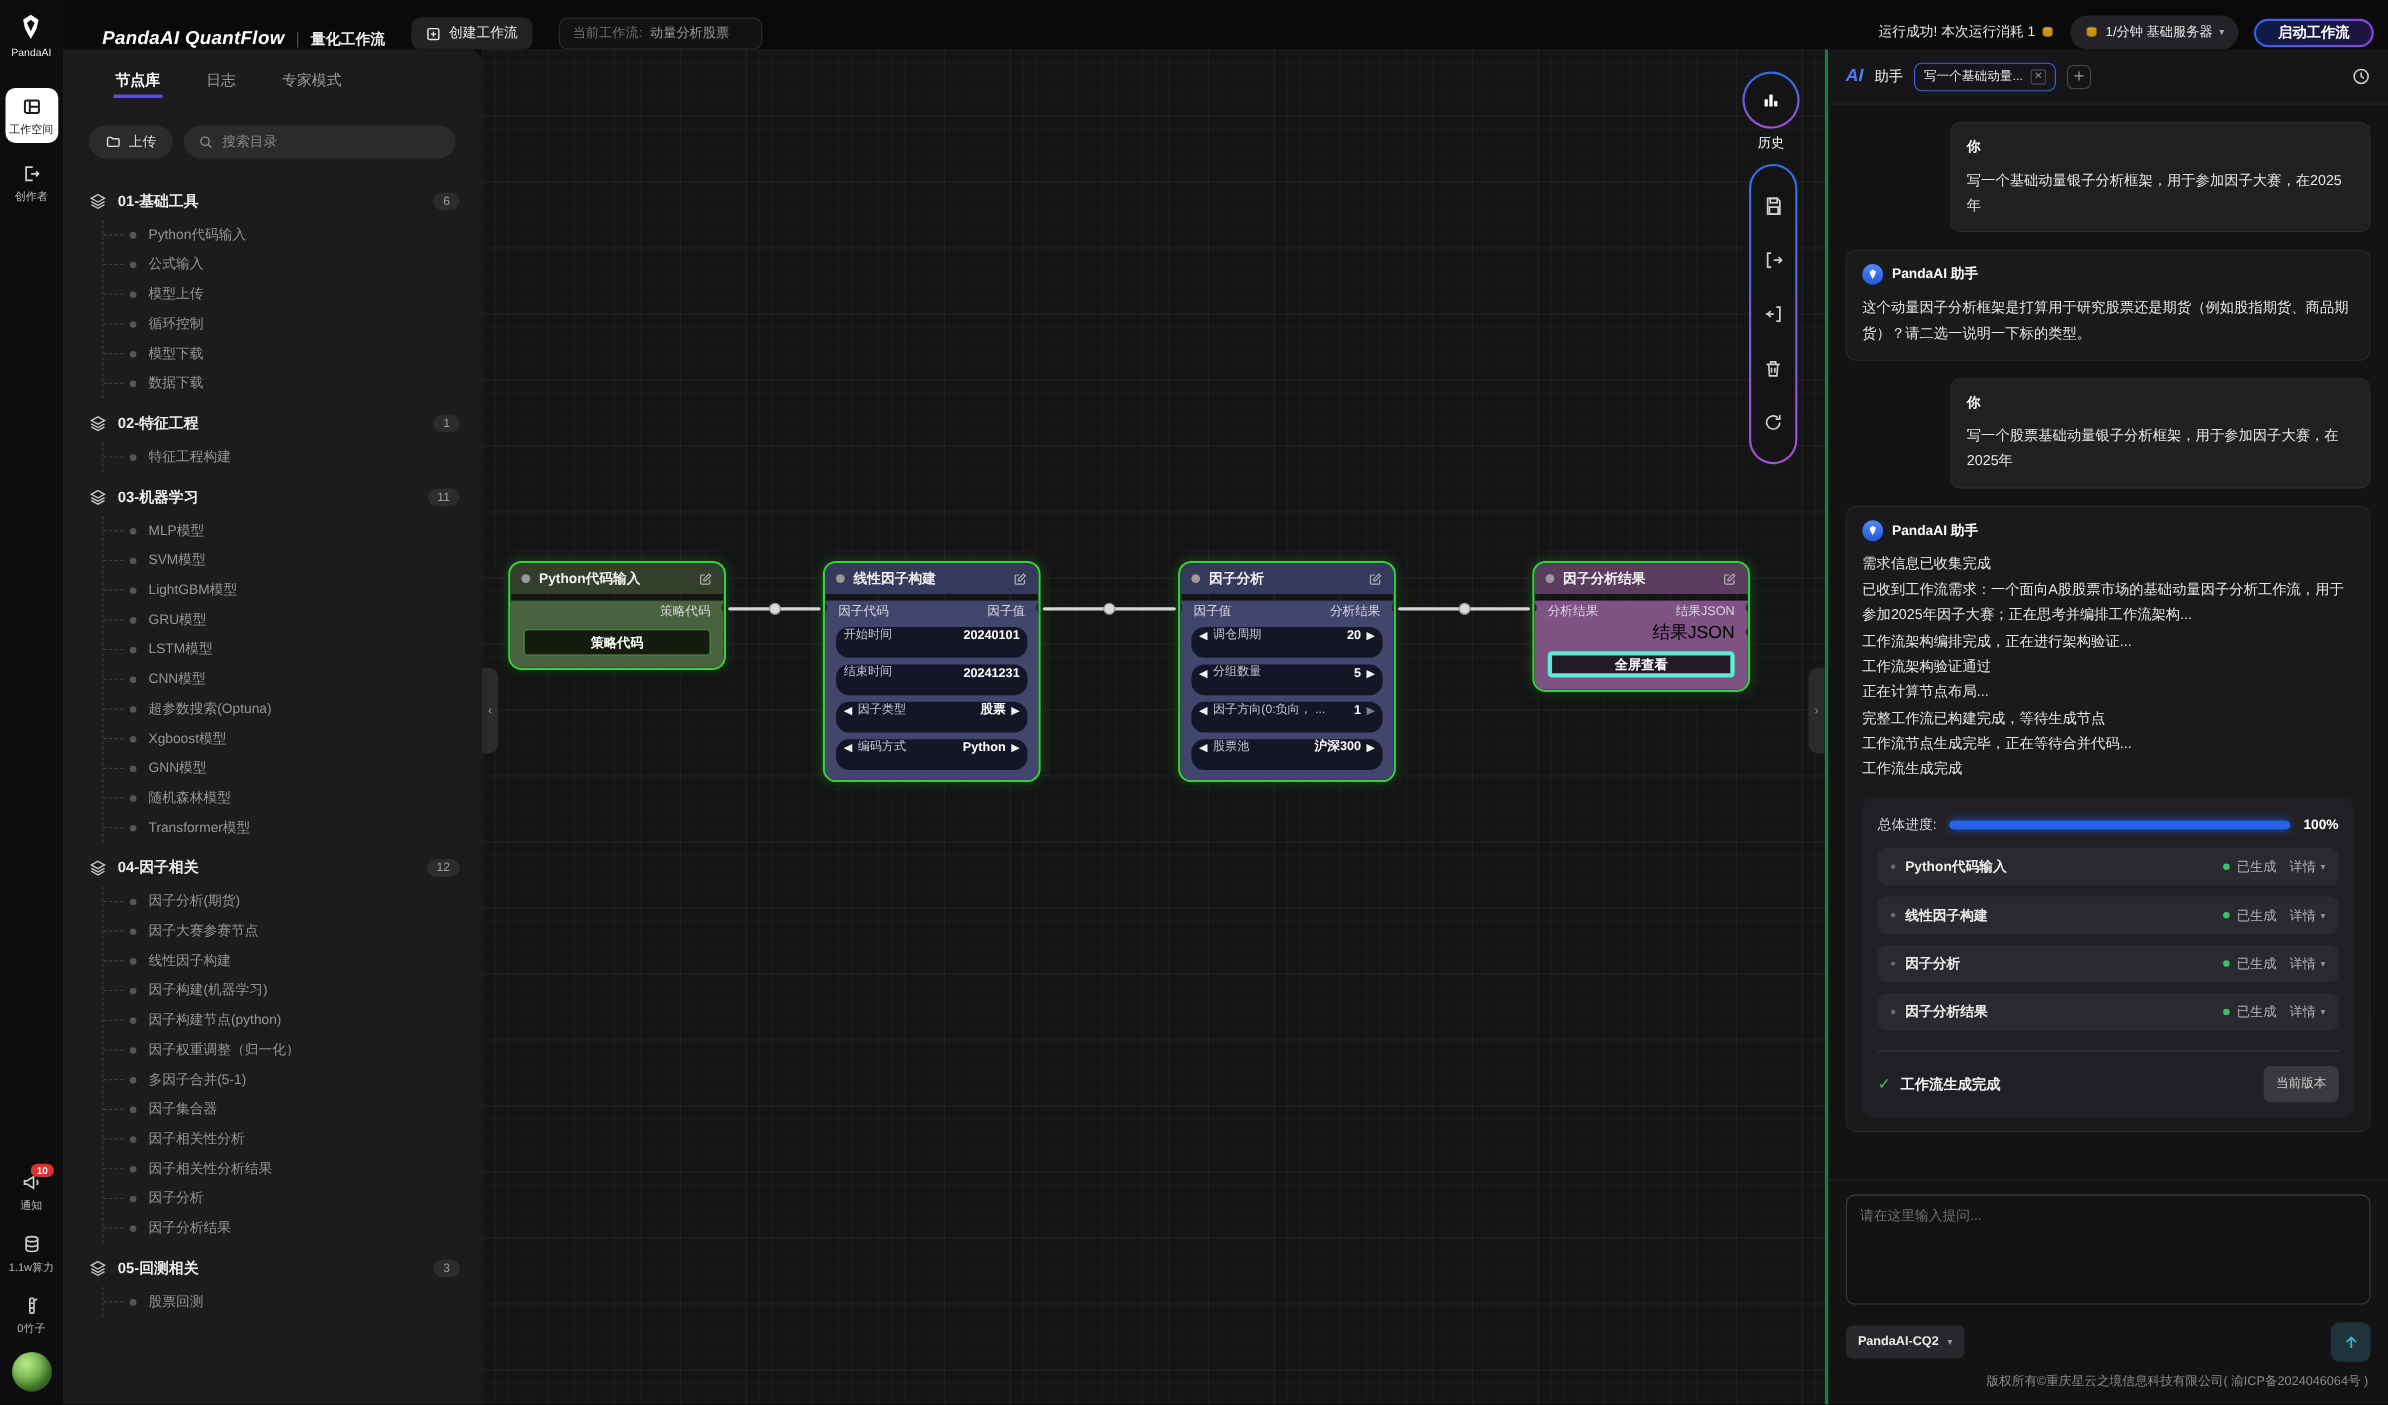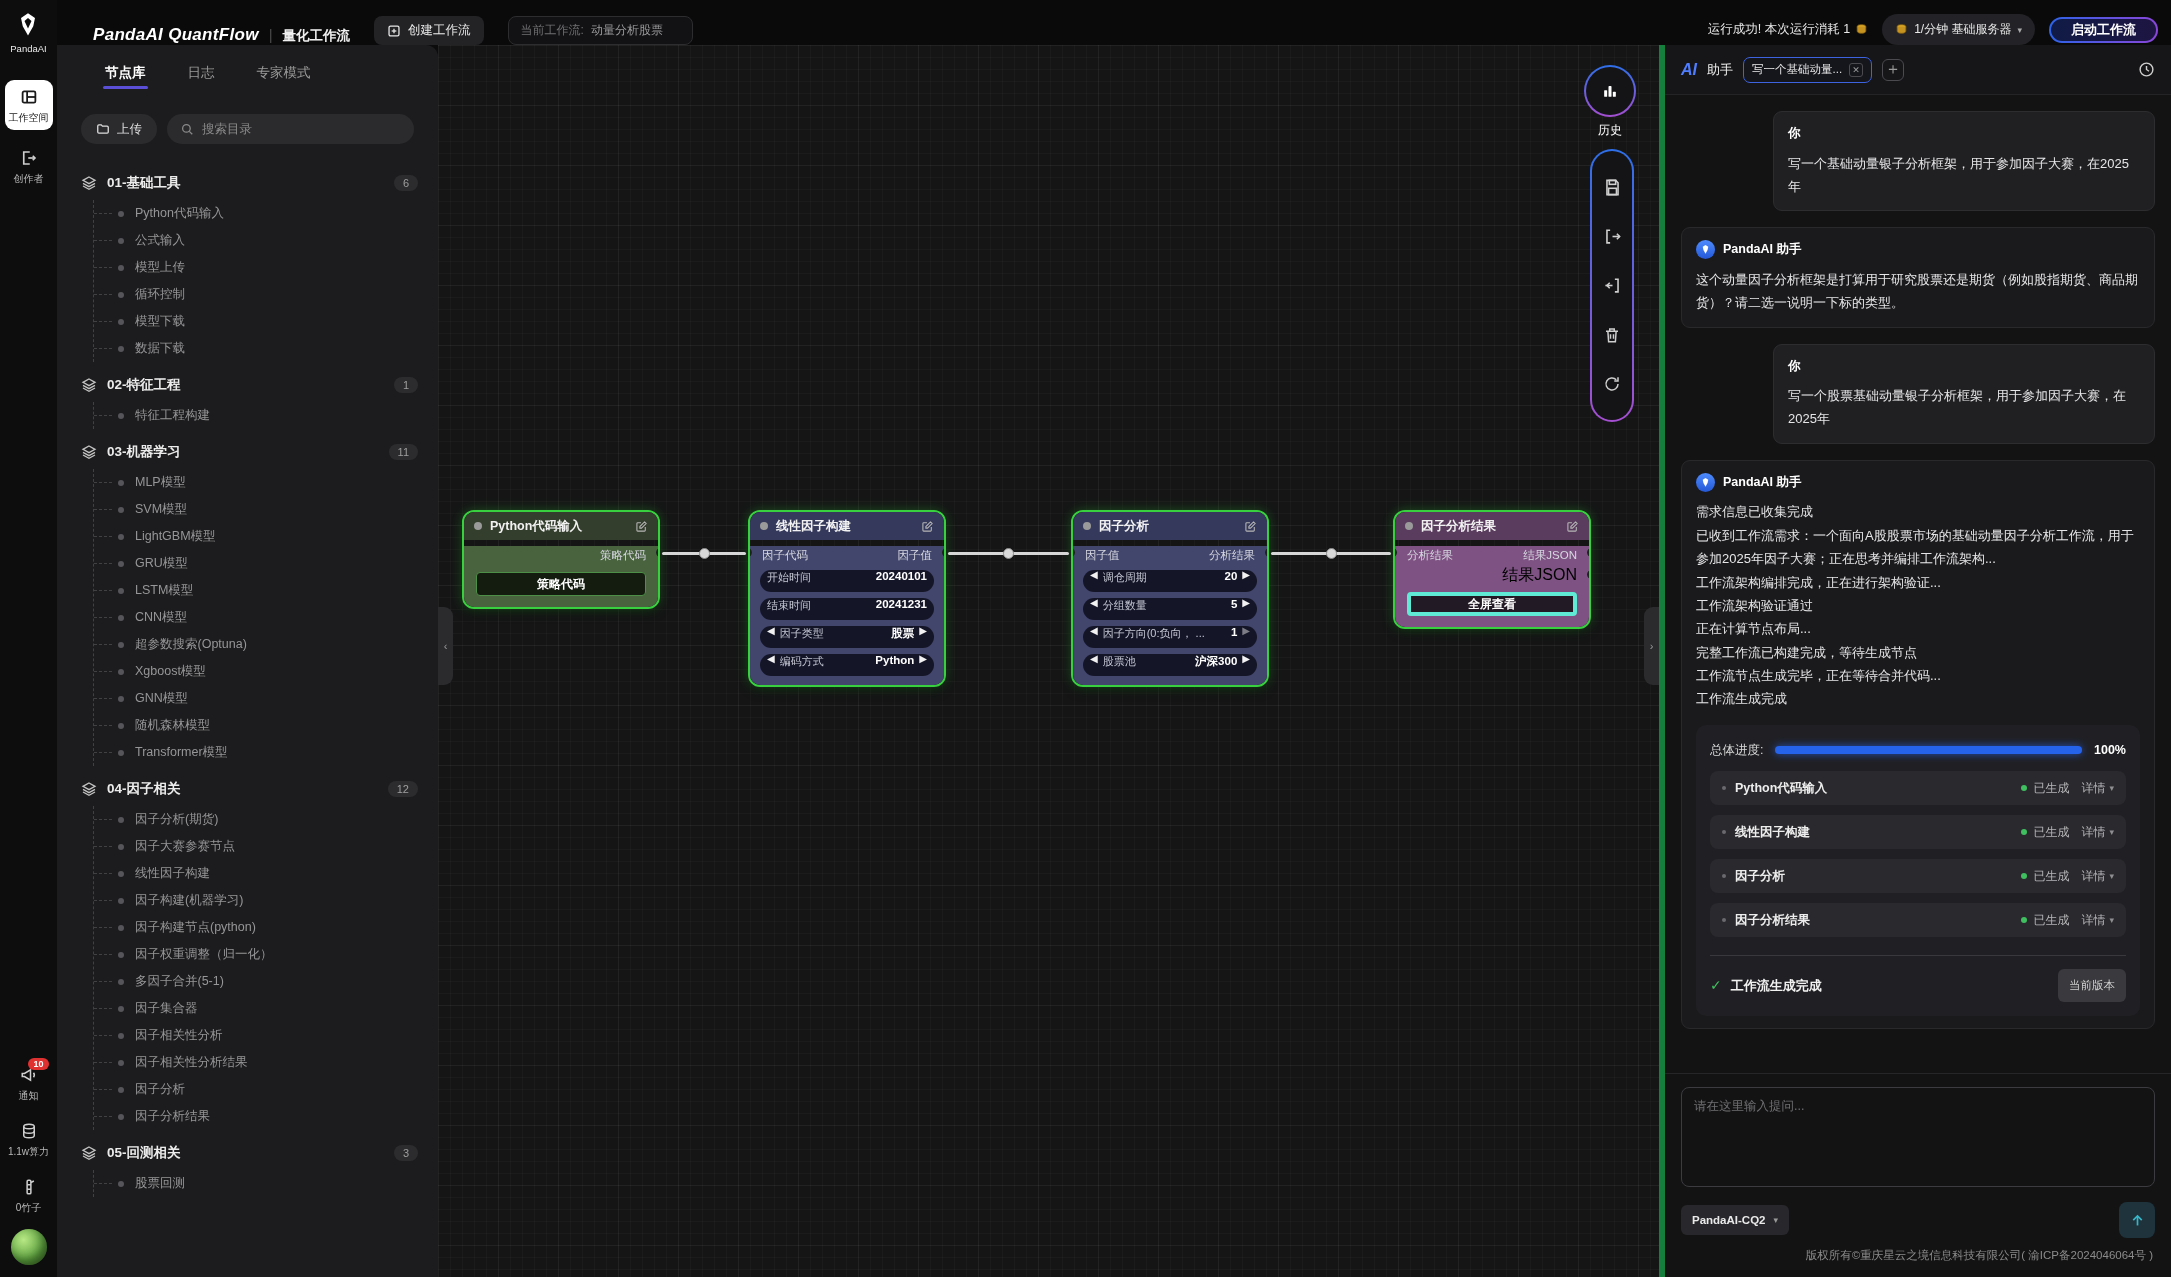--- a/index.html
+++ b/index.html
@@ -63,42 +63,42 @@
   .node .nedit{color:#b5b5b5;display:flex;cursor:pointer;}
   .node-green .nhdr{background:#343e2d;} .node-green .nbody{background:#49633f;}
   .node-indigo .nhdr{background:#35395b;} .node-indigo .nbody{background:#42466c;}
   .node-purple .nhdr{background:#5a3d5e;} .node-purple .nbody{background:#7e5383;}
   .nbody{padding-bottom:9px;}
   .iorow{display:flex;align-items:center;justify-content:space-between;height:18px;margin:6px 12px 0;}
   .iorow .iolab{color:#d6d7e0;font-size:11.5px;}
   .iorow2{display:flex;justify-content:flex-end;height:18px;margin:2px 12px 0;align-items:center;}
   .port{position:absolute;width:9px;height:9px;border-radius:50%;background:#3fd54f;border:2px solid #1d2420;z-index:3;}
   .port.gray{background:#c9c9c9;}
-  .nfield{height:22px;margin:6px 10px 0;background:rgba(8,9,20,.78);border-radius:12px;display:flex;align-items:flex-start;padding:0 7px;gap:5px;}
+  .nfield{height:22px;margin:6px 10px 0;background:rgba(8,9,20,.78);border-radius:12px;display:flex;align-items:flex-end;padding:14px 7px;gap:5px;}
   .nfield .flab{color:#c6c7d4;font-size:11px;flex:1;white-space:nowrap;overflow:hidden;}
   .nfield .fval{color:#fff;font-size:11.5px;font-weight:bold;white-space:nowrap;}
   .nfield .arr{color:#f2f2f2;font-size:10px;line-height:1;cursor:pointer;}
   .nfield .arr.dim{color:#7d7d85;}
   .nbtn{margin:8px 12px 2px;height:24px;border-radius:4px;display:flex;align-items:center;justify-content:center;color:#fff;font-size:12px;font-weight:bold;cursor:pointer;}
   .nbtn.greenish{background:#141c0f;border:1px solid #4e8f47;}
   .nbtn.darkp{background:#221a25;border:4px solid #5eead4;}
   .edge{position:absolute;height:3px;background:#d6d6d6;border-radius:2px;z-index:1;}
   .edge-dot{position:absolute;width:11px;height:11px;border-radius:50%;background:#d9d9d9;border:1px solid #8b8b8b;z-index:2;}
   .collapse{position:absolute;width:15px;height:78px;background:#2b2b2e;color:#9a9a9a;display:flex;align-items:center;justify-content:center;font-size:11px;cursor:pointer;z-index:5;}
   .collapse.left{left:0;border-radius:0 9px 9px 0;}
   .collapse.right{right:0;border-radius:9px 0 0 9px;}
   .hist{position:absolute;display:flex;flex-direction:column;align-items:center;gap:5px;z-index:6;}
   .hist .hcirc{width:52px;height:52px;border-radius:50%;background:linear-gradient(180deg,#2e6fe8,#a44fd0);padding:2px;cursor:pointer;}
   .hist .hcirc .in{width:100%;height:100%;border-radius:50%;background:#141417;display:flex;align-items:center;justify-content:center;color:#fff;}
   .hist .hlab{color:#fff;font-size:12px;}
   .vtool{position:absolute;width:44px;background:linear-gradient(180deg,#2e6fe8,#a44fd0);padding:2px;border-radius:24px;z-index:6;}
   .vtool .in{background:#141417;border-radius:22px;display:flex;flex-direction:column;align-items:center;padding:12px 0;gap:0;}
   .vtool .tbtn{width:40px;height:49px;display:flex;align-items:center;justify-content:center;color:#cfcfcf;cursor:pointer;}
   
-  .rpanel{width:512px;flex:0 0 512px;background:#131314;border-left:6px solid #15803d;display:flex;flex-direction:column;z-index:10;}
+  .rpanel{width:512px;flex:0 0 512px;background:#131314;border-left:3px solid #15803d;display:flex;flex-direction:column;z-index:10;}
   .ai-head{height:50px;flex:0 0 50px;display:flex;align-items:center;gap:10px;padding:0 16px;background:#161618;border-bottom:1px solid #242427;}
   .ai-logo{font-size:16px;font-weight:900;font-style:italic;color:#4f7dff;}
   .ai-title{color:#f0f0f0;font-size:13px;font-weight:normal;}
   .chip{display:flex;align-items:center;gap:7px;border:1px solid #3e63e0;background:#15161c;border-radius:7px;height:26px;padding:0 8px;color:#e8e8e8;font-size:11.5px;cursor:pointer;max-width:140px;}
   .chip .x{border:1px solid #4a4a4f;border-radius:3px;width:14px;height:14px;display:flex;align-items:center;justify-content:center;color:#9a9a9a;font-size:9px;cursor:pointer;}
   .chip-add{border:1px solid #4a4a4f;border-radius:6px;width:22px;height:22px;display:flex;align-items:center;justify-content:center;color:#9a9a9a;cursor:pointer;}
   .ai-head .sp{flex:1;}
   .hist-ic{color:#cfcfcf;cursor:pointer;display:flex;}
   .msgs{flex:1;overflow:hidden;padding:16px 16px 0;display:flex;flex-direction:column;gap:16px;}
   .bubble{border-radius:9px;padding:10px 14px 12px;font-size:13px;color:#e6e6e8;line-height:1.8;}

